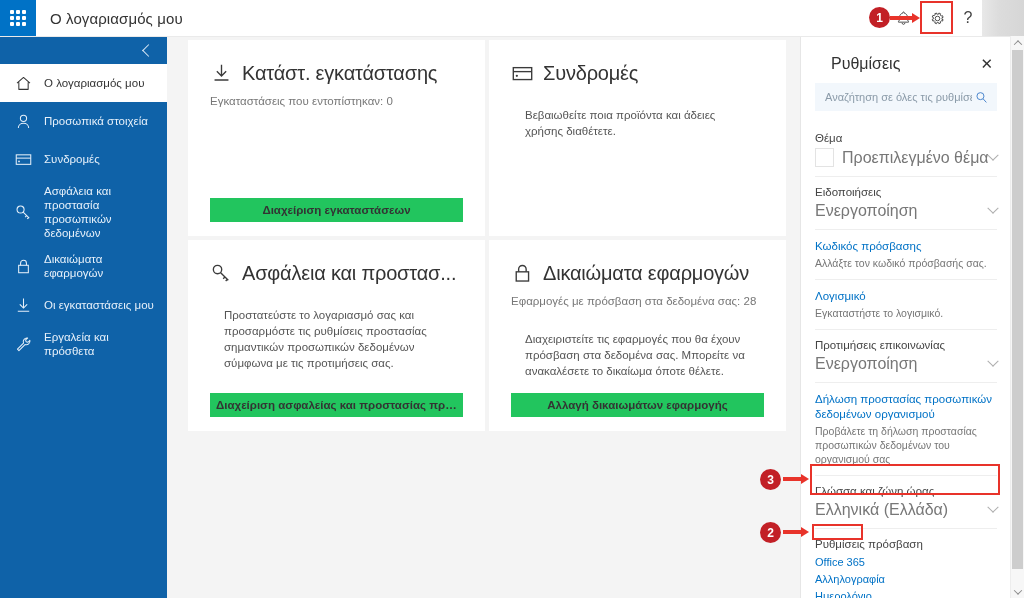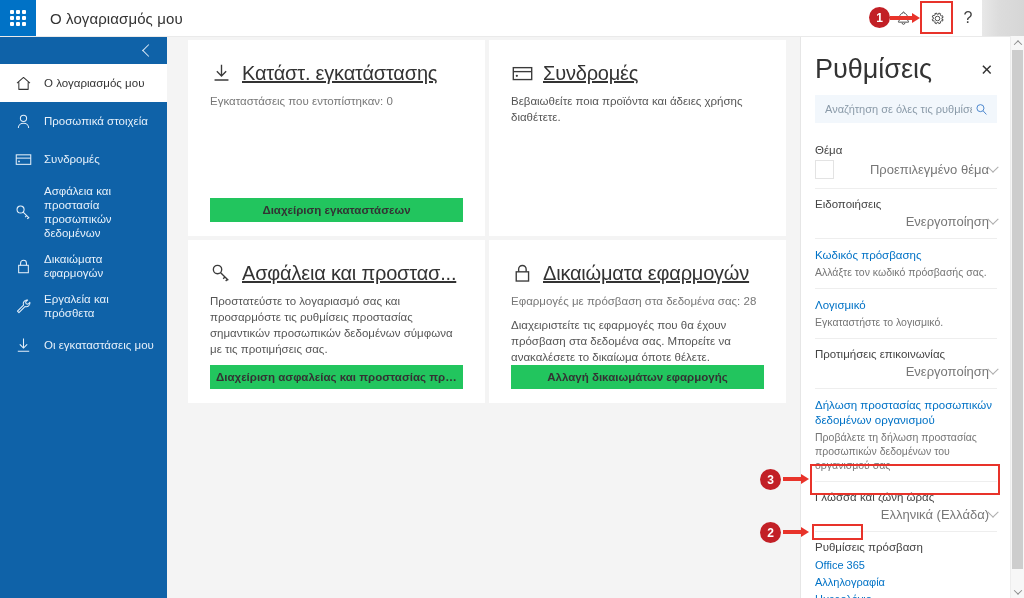--- a/index.html
+++ b/index.html
@@ -213,40 +213,39 @@
     box-sizing: border-box;
     padding: 22px 22px 14px 22px;
     display: flex;
     flex-direction: column;
   }
   .card-head {
     display: flex;
     align-items: center;
     gap: 9px;
     margin-bottom: 8px;
-    text-decoration: underline;
   }
   .card-title {
     font-size: 20px;
     color: #333;
     font-weight: normal;
     white-space: nowrap;
     letter-spacing: -0.2px;
   }
   .card-sub {
     font-size: 11.5px;
     color: #777;
     line-height: 16px;
     margin: 0 0 8px 0;
   }
   .card-desc {
     font-size: 11.5px;
     color: #555;
     line-height: 16px;
-    margin: 0;
+    margin: 14px;
   }
   .card-btn {
     margin-top: auto;
     background: #22c55e;
     border: none;
     height: 24px;
     font-size: 11.5px;
     font-weight: bold;
     color: #333;
     font-family: "Liberation Sans", sans-serif;
@@ -271,23 +270,24 @@
     overflow: hidden;
     z-index: 12;
   }
   .panel-head {
     display: flex;
     align-items: center;
     justify-content: space-between;
     padding: 18px 0 10px 0;
   }
   .panel-title {
-    font-size: 27px;
+    font-size: 16px;
     color: #333;
     font-weight: normal;
+    margin-left: 16px;
   }
   .panel-close {
     font-size: 15px;
     color: #333;
     cursor: pointer;
     line-height: 1;
     padding: 2px 4px;
   }
   .panel-search {
     display: flex;
@@ -316,24 +316,23 @@
     font-size: 11.5px;
     color: #444;
     margin-bottom: 4px;
   }
   .sec-row {
     display: flex;
     align-items: center;
     cursor: pointer;
   }
   .sec-value {
-    font-size: 13px;
+    font-size: 16px;
     color: #777;
     flex: 1;
-    text-align: right;
   }
   .theme-swatch {
     width: 17px; height: 17px;
     background: #ffffff;
     border: 1px solid #e3e3e3;
     margin-right: 8px;
   }
   .chev-down {
     width: 7px; height: 7px;
     border-right: 1.4px solid #aeaeae;
@@ -498,33 +497,33 @@
           <rect x="5.4" y="9.6" width="11.2" height="8.6" fill="none" stroke="#e6f0fa" stroke-width="1.2"></rect>
           <path d="M7.6 9.6V7.2a3.4 3.4 0 0 1 6.8 0v2.4" fill="none" stroke="#e6f0fa" stroke-width="1.2"></path>
         </svg>
       </span>
       <span class="nav-label">Δικαιώματα εφαρμογών</span>
     </div>
 
     <div class="nav-item">
       <span class="nav-icon">
         <svg width="19" height="19" viewBox="0 0 22 22">
-          <path d="M15.8 3.6a4.3 4.3 0 0 0-4.8 5.8L4 16.4l1.7 1.7 7-7a4.3 4.3 0 0 0 5.7-4.9l-2.2 2.2-2.2-.6-.6-2.2z" fill="none" stroke="#e6f0fa" stroke-width="1.2" stroke-linejoin="round"></path>
+          <path d="M11 3.6v9.8M7.1 10l3.9 3.9 3.9-3.9M5 17.6h12" fill="none" stroke="#e6f0fa" stroke-width="1.2" stroke-linecap="square"></path>
         </svg>
       </span>
-      <span class="nav-label">Εργαλεία και πρόσθετα</span>
+      <span class="nav-label">Οι εγκαταστάσεις μου</span>
     </div>
 
     <div class="nav-item">
       <span class="nav-icon">
         <svg width="19" height="19" viewBox="0 0 22 22">
-          <path d="M11 3.6v9.8M7.1 10l3.9 3.9 3.9-3.9M5 17.6h12" fill="none" stroke="#e6f0fa" stroke-width="1.2" stroke-linecap="square"></path>
+          <path d="M15.8 3.6a4.3 4.3 0 0 0-4.8 5.8L4 16.4l1.7 1.7 7-7a4.3 4.3 0 0 0 5.7-4.9l-2.2 2.2-2.2-.6-.6-2.2z" fill="none" stroke="#e6f0fa" stroke-width="1.2" stroke-linejoin="round"></path>
         </svg>
       </span>
-      <span class="nav-label">Οι εγκαταστάσεις μου</span>
+      <span class="nav-label">Εργαλεία και πρόσθετα</span>
     </div>
   </div>
 
   <div class="content">
     <div class="card-grid">
 
       <div class="card">
         <div class="card-head">
           <svg width="23" height="23" viewBox="0 0 22 22">
             <path d="M11 3.2v10M7 9.4l4 4 4-4M5 17.2h12" fill="none" stroke="#3b3b3b" stroke-width="1.3" stroke-linecap="square"></path>

